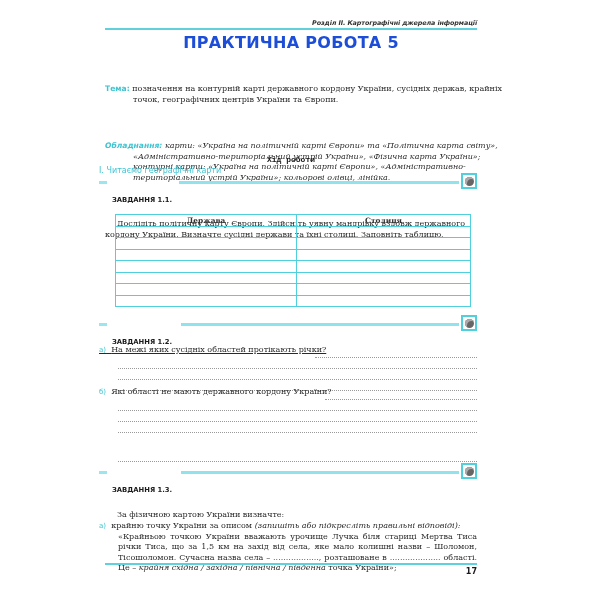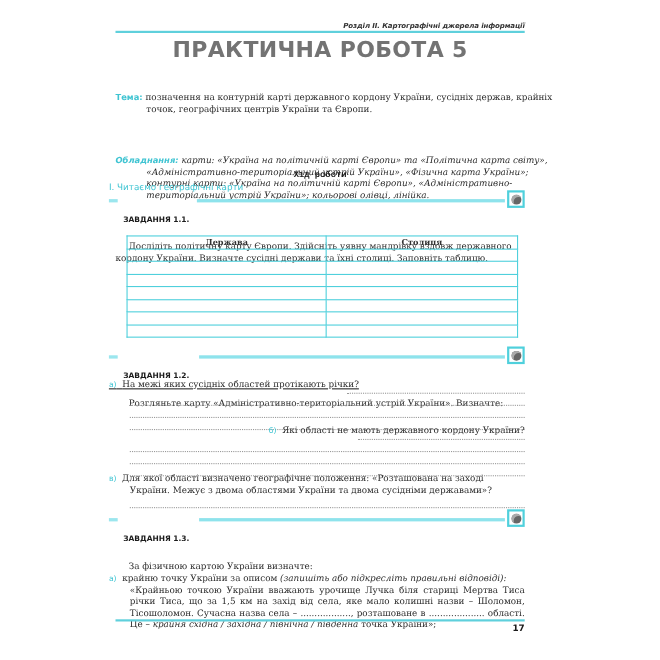--- a/index.html
+++ b/index.html
@@ -3,21 +3,21 @@
 <meta charset="utf-8">
 <style>
   html, body { margin:0; padding:0; background:#ffffff; }
   body { width:600px; height:600px; position:relative; overflow:hidden;
          font-family:"DejaVu Serif", serif; color:#2a2a2a; }
   .page { position:absolute; left:105px; top:0; width:372px; height:528px; }
   .running-head { position:absolute; top:19px; right:0; font-family:"DejaVu Sans", sans-serif;
          font-style:italic; font-weight:bold; font-size:6.4px; color:#333; letter-spacing:-0.1px; }
   .head-rule { position:absolute; top:28px; left:0; width:372px; height:2px; background:#5fd0dc; }
   .title { position:absolute; top:33px; left:0; width:372px; text-align:center;
-         font-family:"DejaVu Sans", sans-serif; font-weight:bold; font-size:20px; color:#737373; letter-spacing:0.3px; }
+         font-family:"DejaVu Sans", sans-serif; font-weight:bold; font-size:16px; color:#1d4ed8; letter-spacing:0.3px; }
   .para { position:absolute; left:0; width:372px; font-size:8px; line-height:10.6px;margin-top:28px; }
   .para .lbl { font-family:"DejaVu Sans", sans-serif; font-weight:bold; color:#3fc4d2; font-size:7.6px; }
   .indent { padding-left:28px; text-indent:-28px; }
   .center-head { position:absolute; left:0; width:372px; text-align:center;
          font-family:Liberation Mono, monospace; font-weight:bold; font-size:8px; color:#1b1b1b; }
   .section-head { position:absolute; left:-6px; font-family:"DejaVu Sans", sans-serif; font-weight:normal;
          font-size:8px; color:#3fc4d2; }
   .task-bar { position:absolute; left:-6px; width:378px; height:14px; }
   .task-bar .dash { position:absolute; left:0; top:5px; width:8px; height:3px; background:#9be6ee; }
   .task-bar .name { position:absolute; left:13px; top:17px; font-family:"DejaVu Sans", sans-serif; font-weight:bold;
@@ -107,41 +107,37 @@
     </table>
 
   <div class="task-bar" style="top:318px;">
     <div class="dash"></div>
     <div class="name">ЗАВДАННЯ 1.2.</div>
     <div class="line" style="left:82px;"></div>
     <div class="globe">
         <span></span>
       </div>
   </div>
-  <div class="para" style="top:334px; text-indent:12px;">Розгляньте карту «Адміністративно-територіальний устрій України». Визначте:</div>
 
   <div class="q" style="top:345px;text-decoration:underline;">
     <div class="body"><span class="q-letter">а)</span>&nbsp;&nbsp;<span>На межі яких сусідніх областей протікають річки?</span></div>
   </div>
   <div class="dots" style="top:347px; left:210px; width:162px;"></div>
   <div class="dots" style="top:358px;"></div>
   <div class="dots" style="top:369px;"></div>
   <div class="dots" style="top:380px;"></div>
 
-  <div class="q" style="top:387px;text-align:right;">
+  <div class="q" style="top:387px;">
     <div class="body"><span class="q-letter">б)</span>&nbsp;&nbsp;<span>Які області не мають державного кордону України?</span></div>
   </div>
   <div class="dots" style="top:389px; left:220px; width:152px;"></div>
   <div class="dots" style="top:400px;"></div>
   <div class="dots" style="top:411px;"></div>
   <div class="dots" style="top:422px;"></div>
 
-  <div class="q" style="top:430px;">
-    <div class="body"><span class="q-letter">в)</span>&nbsp;&nbsp;<span>Для якої області визначено географічне положення: «Розташована на заході України. Межує з двома областями України та двома сусідніми державами»?</span></div>
-  </div>
   <div class="dots" style="top:451px;"></div>
 
   <div class="task-bar" style="top:466px;">
     <div class="dash"></div>
     <div class="name">ЗАВДАННЯ 1.3.</div>
     <div class="line" style="left:82px;"></div>
     <div class="globe">
         <span></span>
       </div>
   </div>

